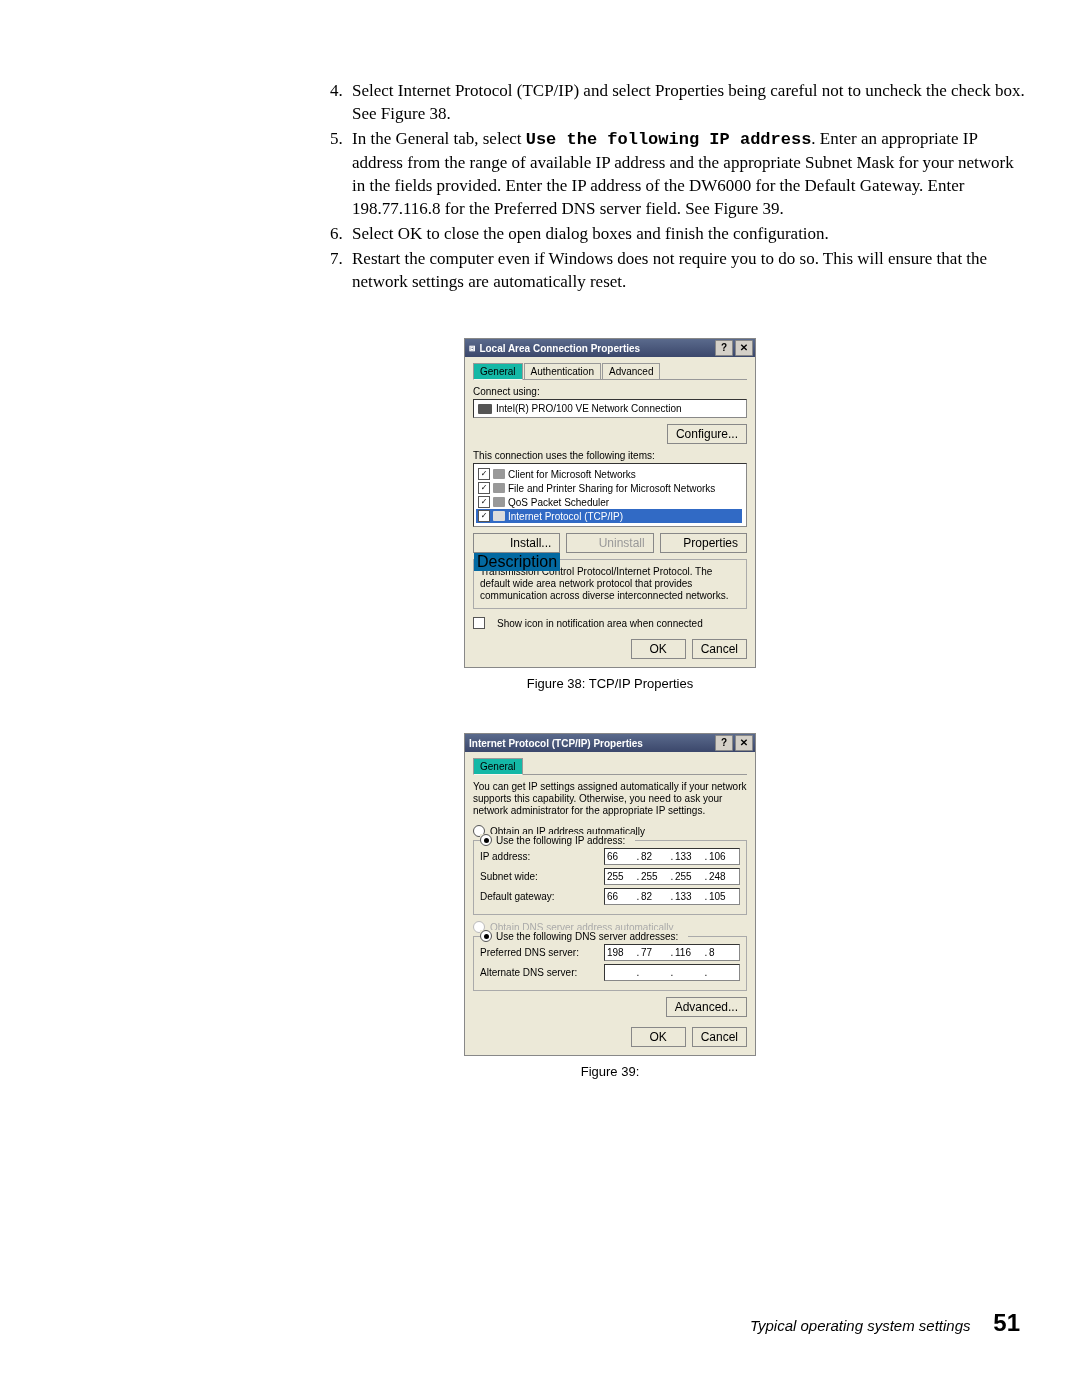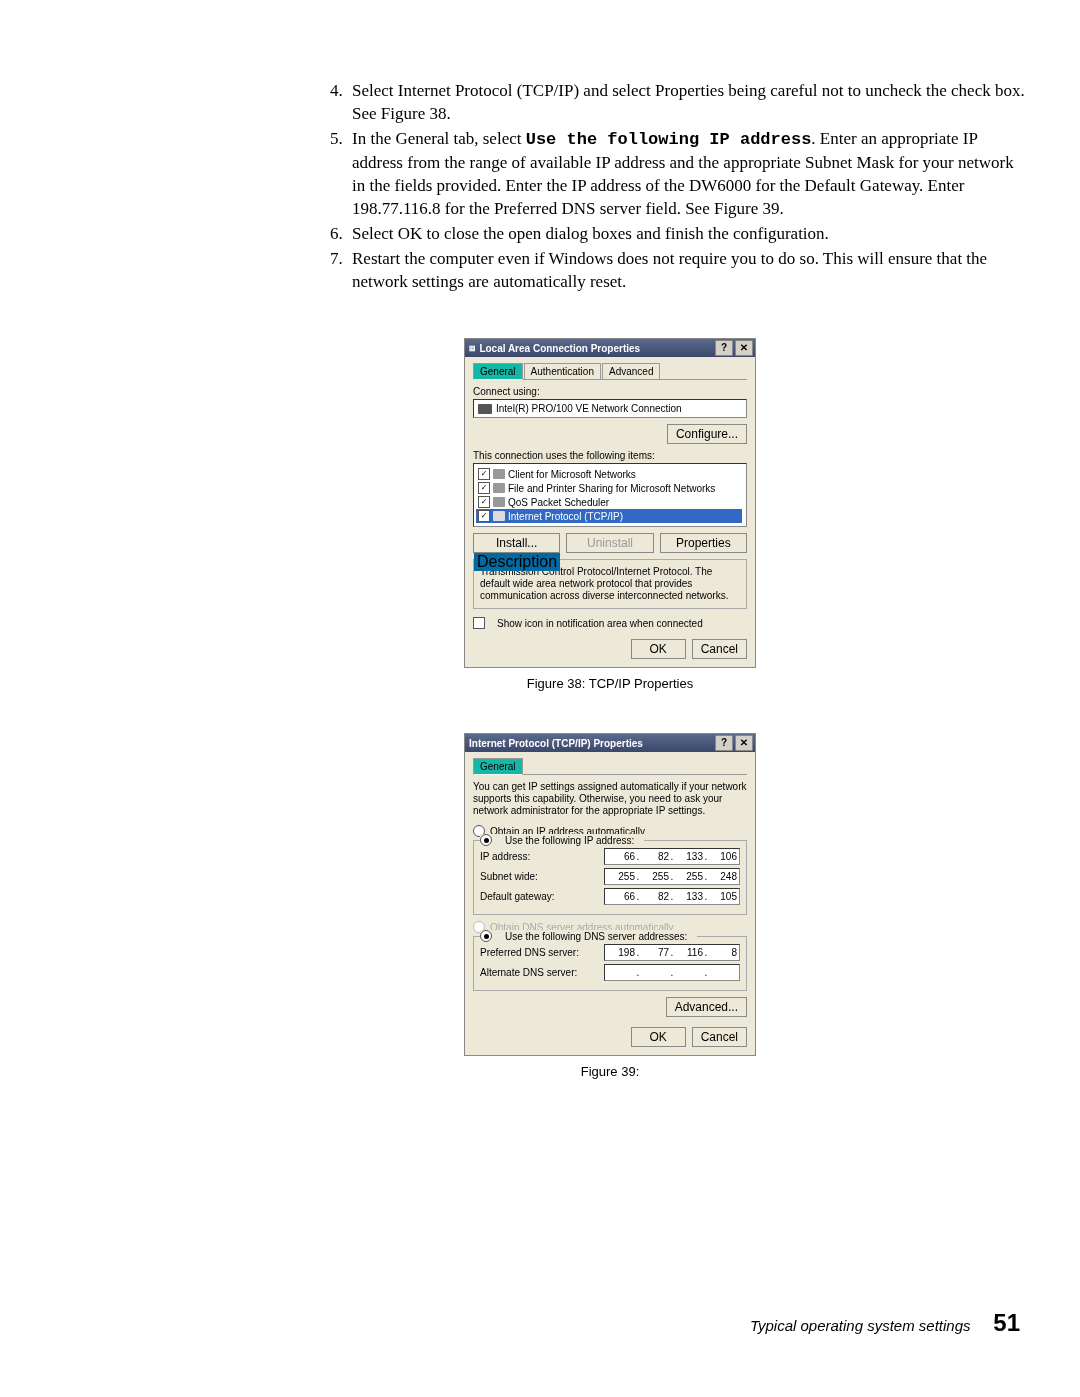--- a/index.html
+++ b/index.html
@@ -154,21 +154,21 @@
   .items-box .row.selected {
     background: #316ac5;
     color: #fff;
     padding-left: 2px;
     margin-left: -2px;
   }
   .items-box .row.selected .mini-icon { background:#dcdcdc; }
   .btn-row3 {
     display: flex; gap: 6px; margin: 2px 0 6px 0;
   }
-  .btn-row3 .btn { flex: 1; text-align: center; }
+  .btn-row3 .btn { flex: 1; text-align: right; }
   .groupbox {
     border: 1px solid #aaa;
     padding: 6px;
     margin-top: 4px;
     position: relative;
   }
   .groupbox .legend {
     position: absolute;
     top: -7px; left: 0;
     background: #0369a1;
@@ -200,37 +200,37 @@
   }
   fieldset.ipgrp {
     border: 1px solid #aaa;
     padding: 4px 6px 6px 6px;
     margin: 2px 0 6px 0;
     position: relative;
   }
   fieldset.ipgrp .legend {
     position: absolute; top: -7px; left: 6px;
     background: #ece9d8; padding: 0 10px 0 0; font-size:10px;
-    display:flex; align-items:center; gap:13px;
+    display:flex; align-items:center; gap:4px;
   }
   .ip-row {
     display: flex; align-items: center;
     justify-content: space-between;
     font-size: 10px;
     margin: 3px 0;
   }
   .ip-field {
     width: 130px; height: 15px;
     border: 1px inset #888;
     background: #fff;
     display: flex; align-items: center;
     font-size: 10px;
     padding: 0 2px;
   }
-  .ip-field span.oct { flex:1; text-align:right; }
+  .ip-field span.oct { flex:1; text-align:left; }
   .ip-field span.dot { width:6px; text-align:center; }
   .adv-row { display:flex; justify-content:flex-end; margin-top: 6px; }
   
   .page-footer {
     position: absolute;
     bottom: 60px;
     right: 60px;
     font-family: Arial, Helvetica, sans-serif;
   }
   .page-footer .label {

